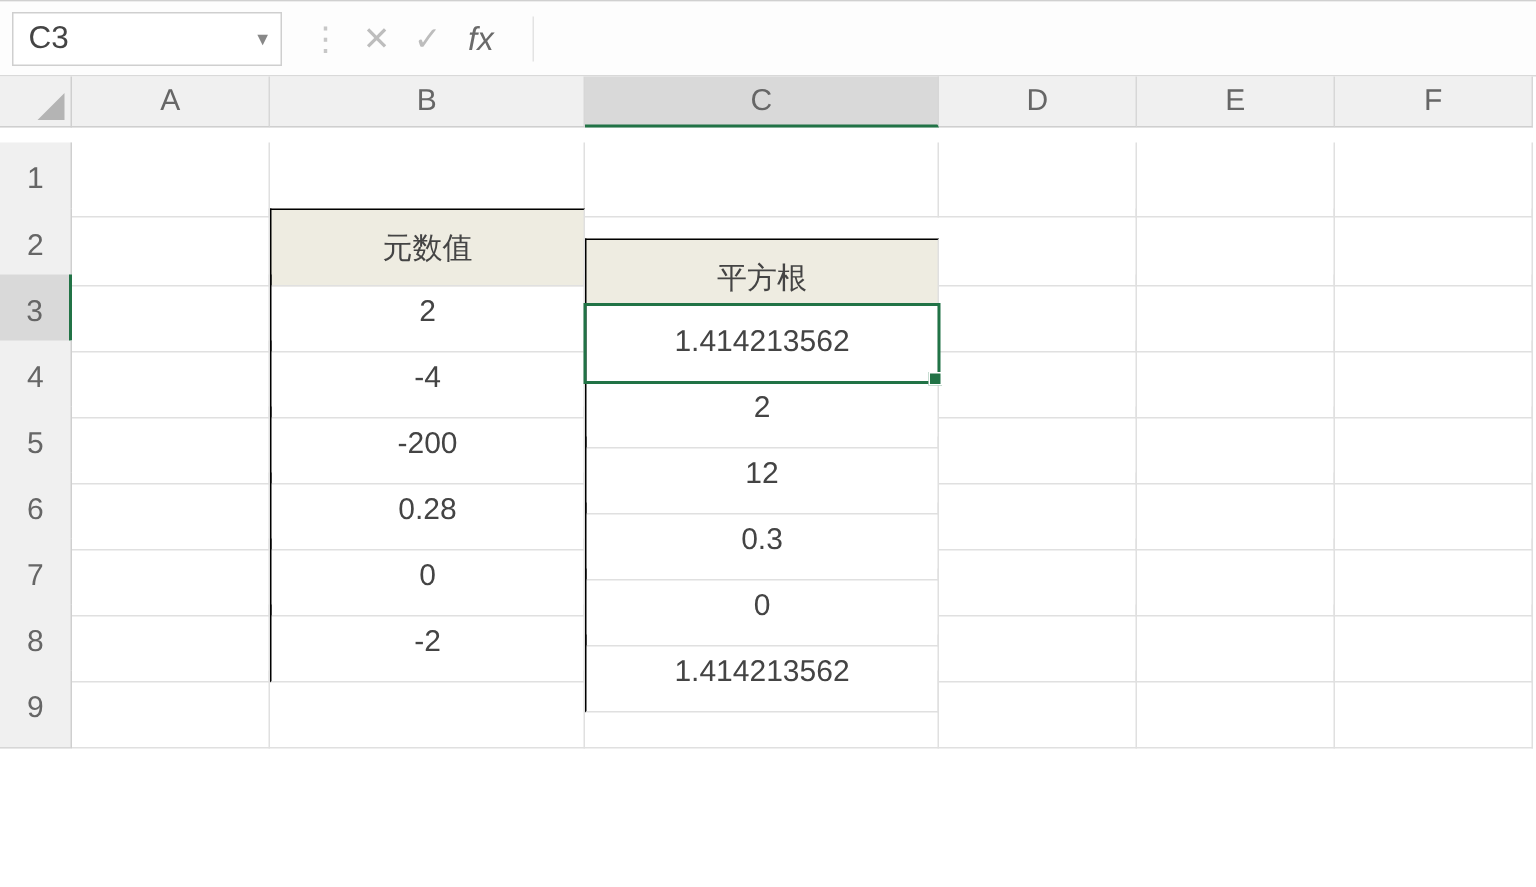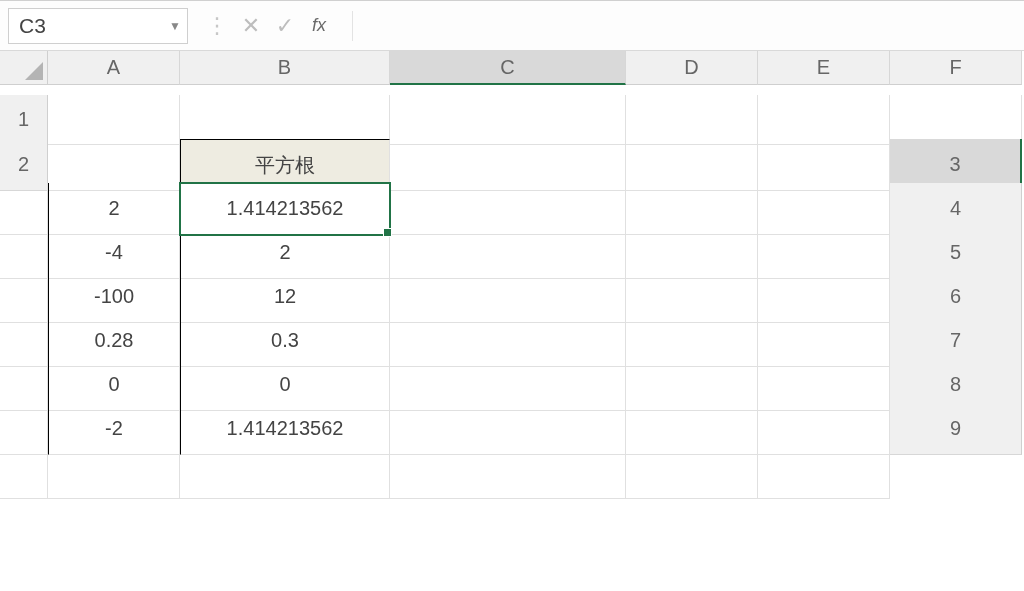--- a/index.html
+++ b/index.html
@@ -4,38 +4,38 @@
 <style>
   * { box-sizing: border-box; }
   html, body { margin: 0; padding: 0; font-family: "Segoe UI", Arial, sans-serif; background: #fff; user-select: none; }
   .app { width: 1024px; height: 591px; position: relative; overflow: hidden; border-top: 1px solid #d0d0d0;}
   
   .fbar { display: flex; align-items: center; height: 50px; border-bottom: 1px solid #d9d9d9; background: #fdfdfd; padding-left: 8px; }
   .namebox { width: 180px; height: 36px; border: 1px solid #cfcfcf; background: #fff; display: flex; align-items: center; padding: 0 10px; font-size: 21px; color: #444; position: relative; }
   .namebox .dd { position: absolute; right: 6px; color: #888; font-size: 12px;}
   .fsep { display:flex; align-items:center; margin: 0 12px; color:#c7c7c7;}
   .fbtn { width: 34px; text-align:center; font-size: 22px; color: #bdbdbd; }
-  .fx { font-style: italic; font-size: 18px; color: #6a6a6a; margin: 0 10px;}
+  .fx { font-style: italic; font-size: 22px; color: #6a6a6a; margin: 0 10px;}
   .fbar-sep { width:1px; height:30px; background:#e3e3e3; margin: 0 4px;}
   .formula-input { flex: 1; font-size: 24px; color: #555; padding-left: 18px; letter-spacing: 0.5px;}
   
   .grid { display: grid; grid-template-columns: 48px 132px 210px 236px 132px 132px 132px; grid-auto-rows: 44px; }
   .headrow .cell, .corner { grid-row:1;}
   .grid .cell { border-right: 1px solid #e0e0e0; border-bottom: 1px solid #e0e0e0; display:flex; align-items:center; justify-content:center; font-size: 20px; color:#444;}
   .grid .rowhead { background: #f0f0f0; color:#666; border-right:1px solid #cfcfcf; border-bottom:1px solid #d7d7d7;}
   .grid .colhead { background: #f0f0f0; color:#666; border-bottom:1px solid #cfcfcf; border-right:1px solid #d7d7d7;}
   .grid .corner { background:#f0f0f0; border-right:1px solid #cfcfcf; border-bottom:1px solid #cfcfcf; position:relative;}
   .grid .corner::after{content:""; position:absolute; right:4px; bottom:4px; border-style:solid; border-width:0 0 18px 18px; border-color: transparent transparent #b4b4b4 transparent;}
   .headrow { height: 34px !important;}
   .colhead.active { background:#d9d9d9; border-bottom: 2px solid #217346;}
   .rowhead.active { background:#d9d9d9; border-right: 2px solid #217346;}
   .tbl-top { border-top:1px solid #000;}
   .tbl-bottom { border-bottom:1px solid #000;}
   .tbl-left{border-left:1px solid #000;}
-  .tbl-right{border-right:1px solid #000;}
+  .tbl-right{border-right:1px solid #000;margin-top:20px;}
   .hdrcell{ background:#eeece1; font-size:22px;}
   
   .selected { outline: 2px solid #217346; outline-offset: -1px; background:#fff; position:relative;}
   .selected::after { content:""; position:absolute; right:-3px; bottom:-3px; width:7px; height:7px; background:#217346; border:1px solid #fff;}
   .cutoff { overflow:hidden;}
 </style>
 </head>
 <body>
 
 <div class="app">
@@ -66,20 +66,21 @@
     <div class="cell rowhead" style="height:50px">1</div>
     <div class="cell" style="height:50px"></div>
     <div class="cell" style="height:50px"></div>
     <div class="cell" style="height:50px"></div>
     <div class="cell" style="height:50px"></div>
     <div class="cell" style="height:50px"></div>
     <div class="cell cutoff" style="height:50px"></div>
 
     <div class="cell rowhead" style="height:52px">2</div>
     <div class="cell" style="height:52px"></div>
+    <div class="cell hdrcell tbl-top tbl-left tbl-bottom" style="height:52px">元数值</div>
     <div class="cell hdrcell tbl-top tbl-left tbl-right tbl-bottom" style="height:52px">平方根</div>
     <div class="cell" style="height:52px"></div>
     <div class="cell" style="height:52px"></div>
     <div class="cell cutoff" style="height:52px"></div>
 
     <div class="cell rowhead active" style="height:52px">3</div>
     <div class="cell" style="height:52px"></div>
     <div class="cell tbl-left tbl-bottom" style="height:52px">2</div>
     <div class="cell tbl-left tbl-right tbl-bottom selected" style="height:52px">1.414213562</div>
     <div class="cell" style="height:52px"></div>
@@ -89,21 +90,21 @@
     <div class="cell rowhead" style="height:52px">4</div>
     <div class="cell" style="height:52px"></div>
     <div class="cell tbl-left tbl-bottom" style="height:52px">-4</div>
     <div class="cell tbl-left tbl-right tbl-bottom" style="height:52px">2</div>
     <div class="cell" style="height:52px"></div>
     <div class="cell" style="height:52px"></div>
     <div class="cell cutoff" style="height:52px"></div>
 
     <div class="cell rowhead" style="height:52px">5</div>
     <div class="cell" style="height:52px"></div>
-    <div class="cell tbl-left tbl-bottom" style="height:52px">-100</div>
+    <div class="cell tbl-left tbl-bottom" style="height:52px">-200</div>
     <div class="cell tbl-left tbl-right tbl-bottom" style="height:52px">12</div>
     <div class="cell" style="height:52px"></div>
     <div class="cell" style="height:52px"></div>
     <div class="cell cutoff" style="height:52px"></div>
 
     <div class="cell rowhead" style="height:52px">6</div>
     <div class="cell" style="height:52px"></div>
     <div class="cell tbl-left tbl-bottom" style="height:52px">0.28</div>
     <div class="cell tbl-left tbl-right tbl-bottom" style="height:52px">0.3</div>
     <div class="cell" style="height:52px"></div>

